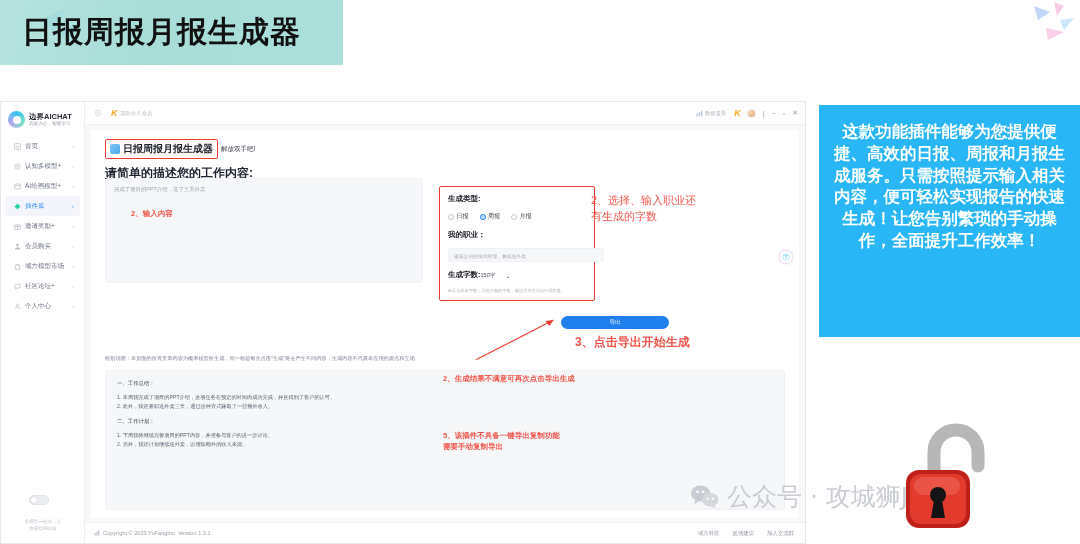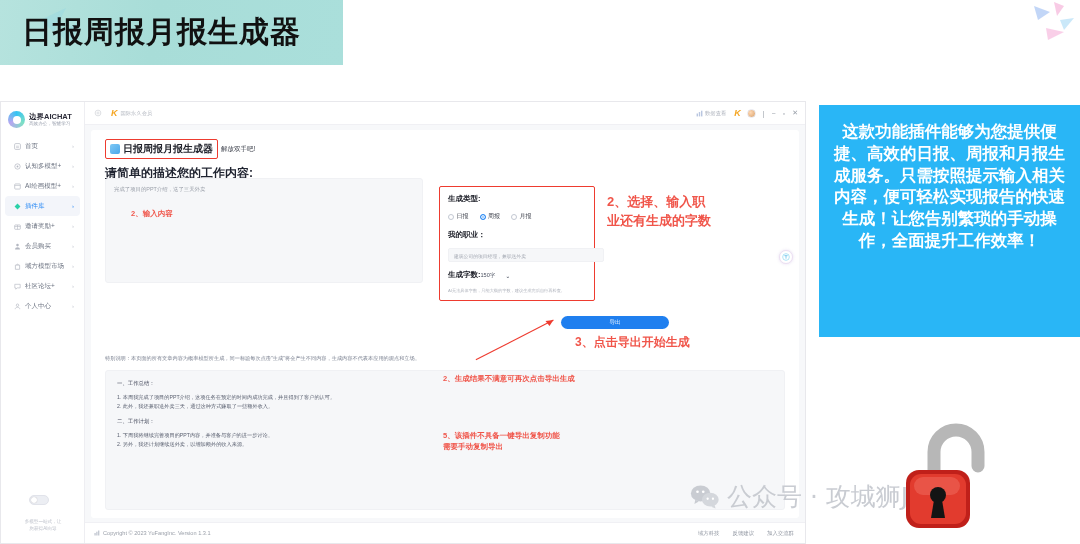--- a/index.html
+++ b/index.html
@@ -156,22 +156,22 @@
     background: #f6f7f9; border: 1px solid #f0f1f4; border-radius: 2px;
     font-size: 4.8px; color: #a2a7b1; padding: 4px 5px;
   }
   #count-row { position: absolute; left: 8px; top: 83px; display: flex; align-items: baseline; }
   #count-select {
     display: flex; align-items: center; gap: 10px;
     font-size: 5.6px; color: #4b5160; cursor: pointer;
   }
   #count-note { position: absolute; left: 8px; top: 101px; font-size: 4.2px; color: #b0b4bd; }
   #ann2 {
-    position: absolute; left: 516px; top: 63px; width: 110px;
-    font-size: 13px; font-weight: bold; color: #f0554a; line-height: 1.45;
+    position: absolute; left: 500px; top: 63px; width: 110px;
+    font-size: 11px; font-weight: normal; color: #f0554a; line-height: 1.45;
   }
 
   
   #export-btn {
     position: absolute; left: 470px; top: 186px; width: 108px; height: 13px;
     background: #1f7fef; border-radius: 7px; color: #fff;
     font-size: 5.6px; display: flex; align-items: center; justify-content: center;
     cursor: pointer;
   }
   #ann3 { position: absolute; left: 484px; top: 204px; font-size: 12px; font-weight: bold; color: #f0554a; }

